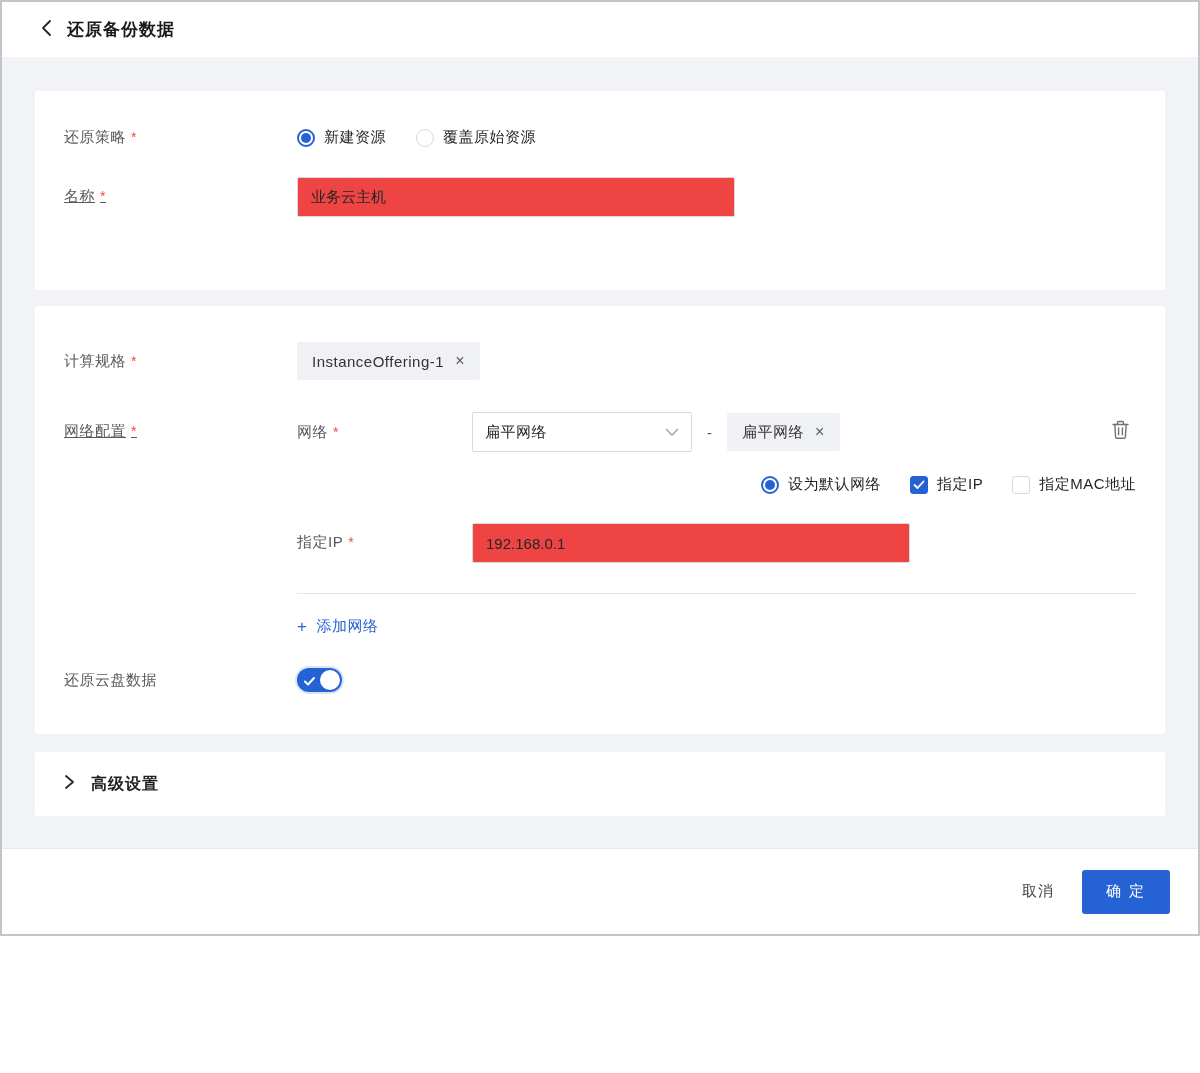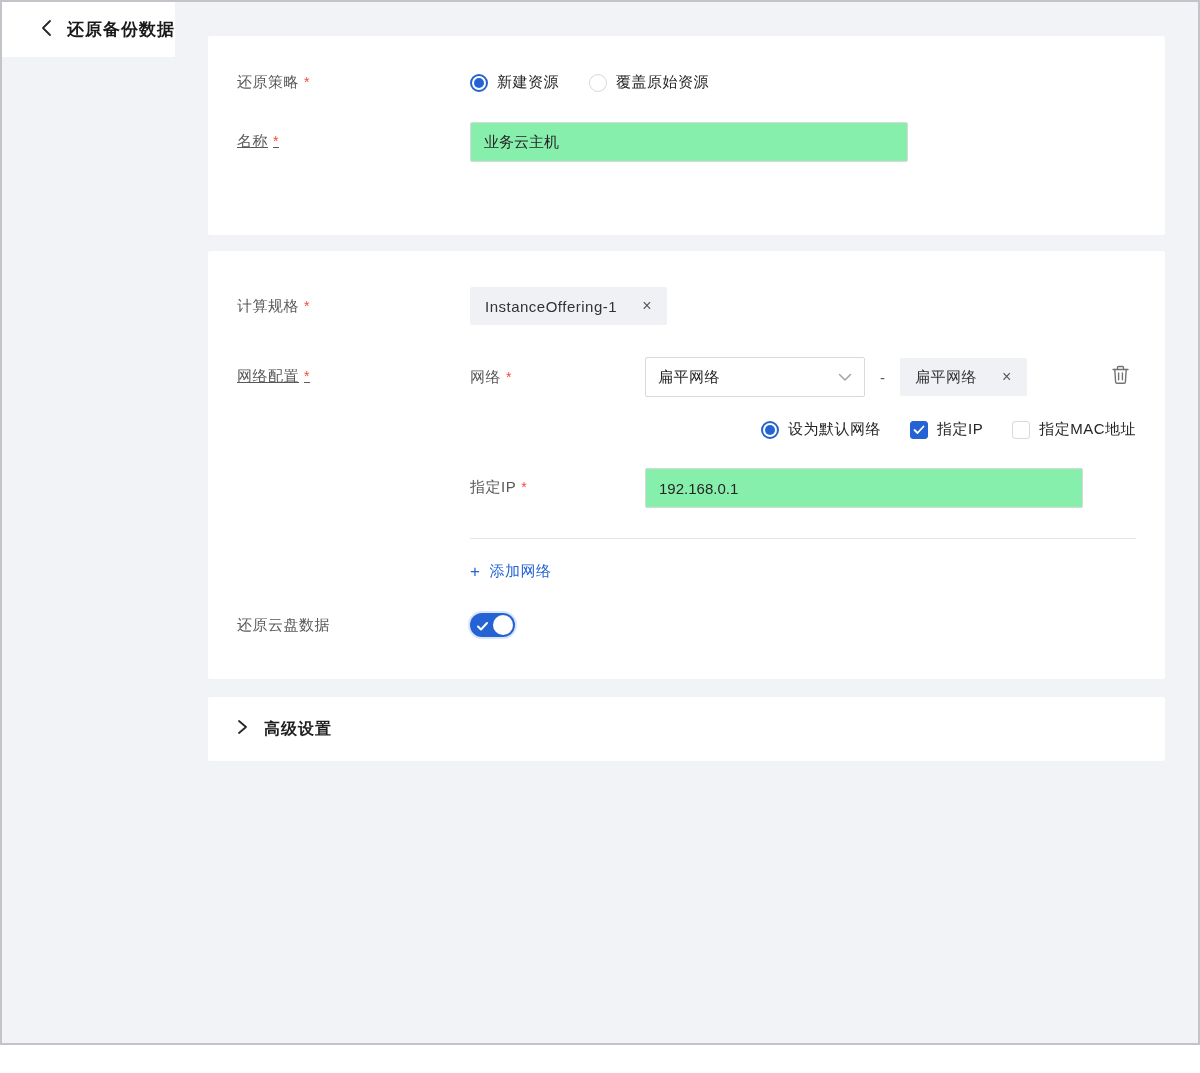--- a/index.html
+++ b/index.html
@@ -2,24 +2,24 @@
 <html><head>
 <meta charset="utf-8">
 <style>
   * { box-sizing: border-box; margin: 0; padding: 0; }
   html, body { width: 1200px; height: 1073px; }
   body {
     font-family: "Liberation Sans", "DejaVu Sans", sans-serif;
     background: #fff;
   }
   .page {
-    width: 1200px; height: 1045px;
+    width: 1200px; height: 936px;
     border: 2px solid #c2c4c9;
     background: #f2f3f7;
-    display: flex; flex-direction: row;
+    display: flex; flex-direction: column;
   }
   
   .header {
     height: 55px; background: #fff; flex-shrink: 0;
     display: flex; align-items: center; padding-left: 38px; gap: 14px;
   }
   .back-btn { display: flex; align-items: center; cursor: pointer; color: #262626; }
   .page-title { font-size: 17px; font-weight: 700; color: #1a1a1a; letter-spacing: 1px; }
   
   .content { flex: 1; padding: 34px 33px 0; overflow: hidden; }
@@ -44,34 +44,34 @@
   .opt-label { font-size: 15px; color: #262626; letter-spacing: .5px; }
 
   
   .check-item { display: flex; align-items: center; gap: 9px; cursor: pointer; }
   .checkbox { width: 18px; height: 18px; border-radius: 3px; border: 1px solid #d9d9d9; background: #fff; flex-shrink: 0; display: flex; align-items: center; justify-content: center; }
   .checkbox.on { background: #2563d5; border-color: #2563d5; }
 
   
   .text-input {
     width: 438px; height: 40px; border: 1px solid #d9d9d9; border-radius: 2px;
-    padding: 0 13px; font-size: 15px; color: #262626; background: #86efac; outline: none;
+    padding: 0 13px; font-size: 15px; color: #262626; background: #ef4444; outline: none;
     font-family: "Liberation Sans", "DejaVu Sans", sans-serif;
   }
   .desc-wrap { display: flex; align-items: flex-end; gap: 11px; }
   .desc-area {
     width: 438px; height: 104px; border: 1px solid #d9d9d9; border-radius: 2px;
     padding: 8px 13px; font-size: 15px; color: #262626; background: #fff; outline: none;
     resize: both; font-family: "Liberation Sans", "DejaVu Sans", sans-serif;
   }
   .counter { font-size: 14px; color: #8c8c8c; padding-bottom: 4px; }
 
   
   .tag {
-    display: inline-flex; align-items: center; gap: 25px; height: 38px;
+    display: inline-flex; align-items: center; gap: 11px; height: 38px;
     background: #f0f1f5; border-radius: 2px; padding: 0 15px;
     font-size: 15px; color: #333; letter-spacing: .5px;
   }
   .tag-close { color: #595959; font-size: 16px; cursor: pointer; line-height: 1; }
 
   
   .select {
     width: 220px; height: 40px; border: 1px solid #d9d9d9; border-radius: 2px; background: #fff;
     display: flex; align-items: center; justify-content: space-between; padding: 0 12px; cursor: pointer;
   }
@@ -264,14 +264,18 @@
       <span>
         <svg width="11" height="16" viewBox="0 0 11 16">
             <path d="M2 2 L9 8 L2 14" fill="none" stroke="#262626" stroke-width="1.8" stroke-linecap="round" stroke-linejoin="round"></path>
           </svg>
       </span>
       <span class="adv-label">高级设置</span>
     </div>
 
   </div>
 
+  <div class="footer">
+    <button class="btn-cancel">取消</button>
+    <button class="btn-ok">确 定</button>
+  </div>
 
 </div>
 
 </body></html>

